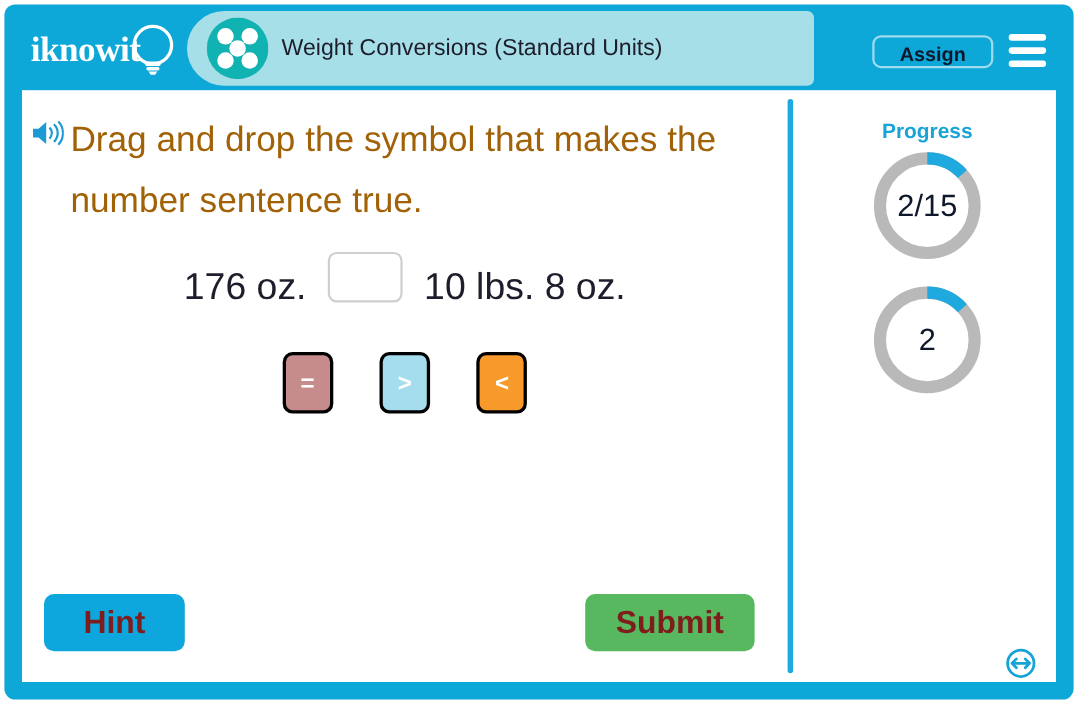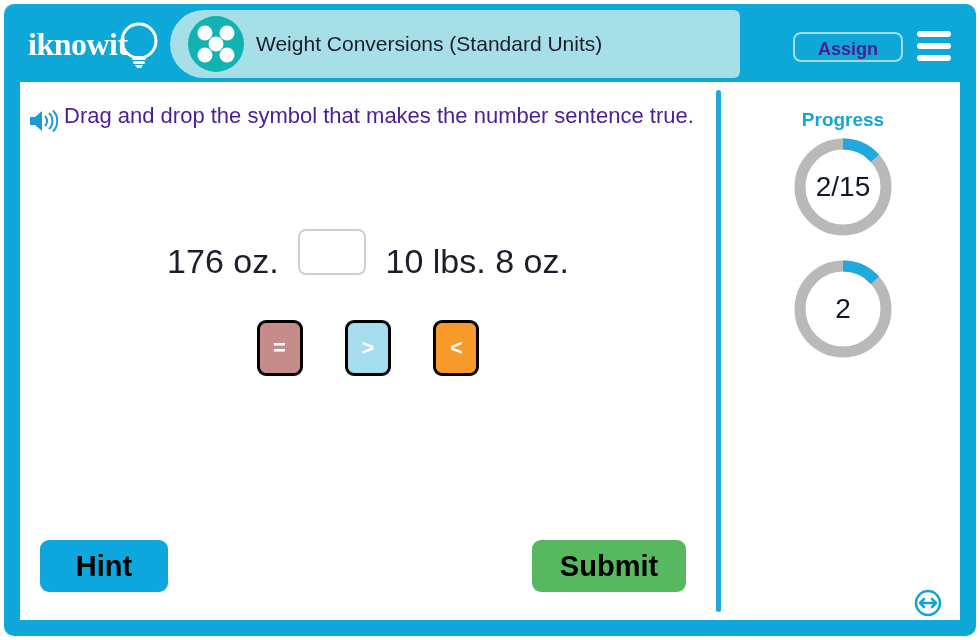--- a/index.html
+++ b/index.html
@@ -92,21 +92,21 @@
   }
 
   #assign-button {
     position: absolute;
     left: 789px;
     top: 28px;
     width: 110px;
     height: 30px;
     border: 2px solid #9fdcf0;
     border-radius: 8px;
-    color: #4c1d95;
+    color: #0f172a;
     font-size: 18px;
     font-weight: bold;
     text-align: center;
     line-height: 30px;
     box-sizing: border-box;
     cursor: pointer;
     background: transparent;
     padding: 0;
     font-family: "Liberation Sans", sans-serif;
   }
@@ -161,23 +161,23 @@
   #speaker-icon {
     position: absolute;
     left: 0px;
     top: 10px;
     width: 30px;
     height: 26px;
     cursor: pointer;
   }
   #question-text {
     margin: 0 0 0 36px;
-    font-size: 22px;
-    line-height: 36px;
-    color: #4c1d95;
+    font-size: 32px;
+    line-height: 56px;
+    color: #a16207;
     font-weight: normal;
   }
 
   
   #sentence {
     position: absolute;
     left: 8px;
     top: 140px;
     width: 680px;
     text-align: center;
@@ -264,21 +264,21 @@
     text-align: center;
     font-size: 28px;
     color: #0f172a;
   }
 
   
   .action-button {
     position: absolute;
     border: none;
     border-radius: 9px;
-    color: #000000;
+    color: #7f1d1d;
     font-family: "Liberation Sans", sans-serif;
     font-size: 29px;
     font-weight: bold;
     cursor: pointer;
     padding: 0;
   }
   #hint-button {
     left: 20px;
     top: 458px;
     width: 128px;

